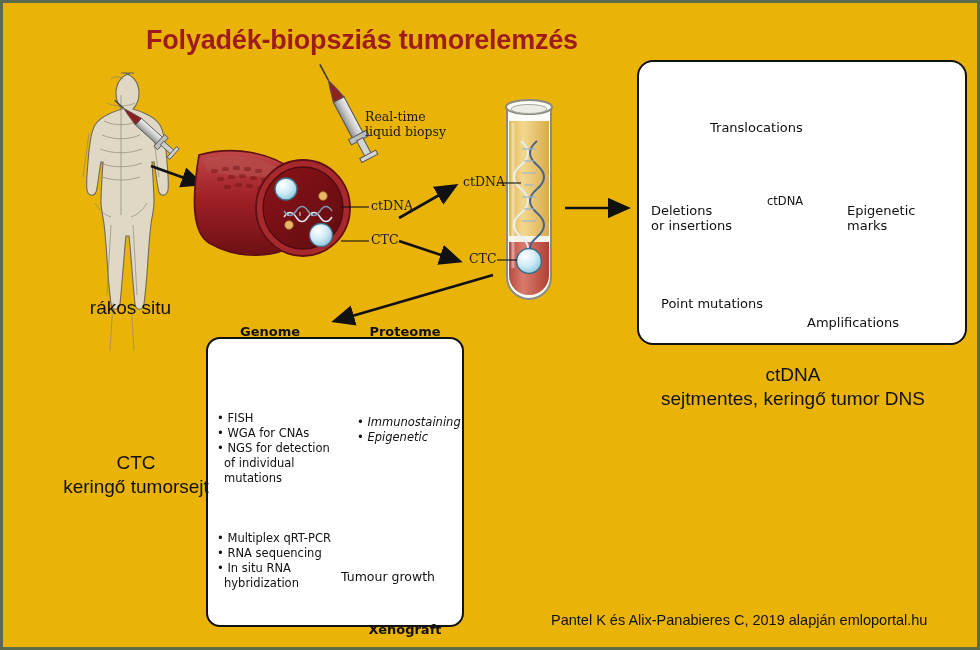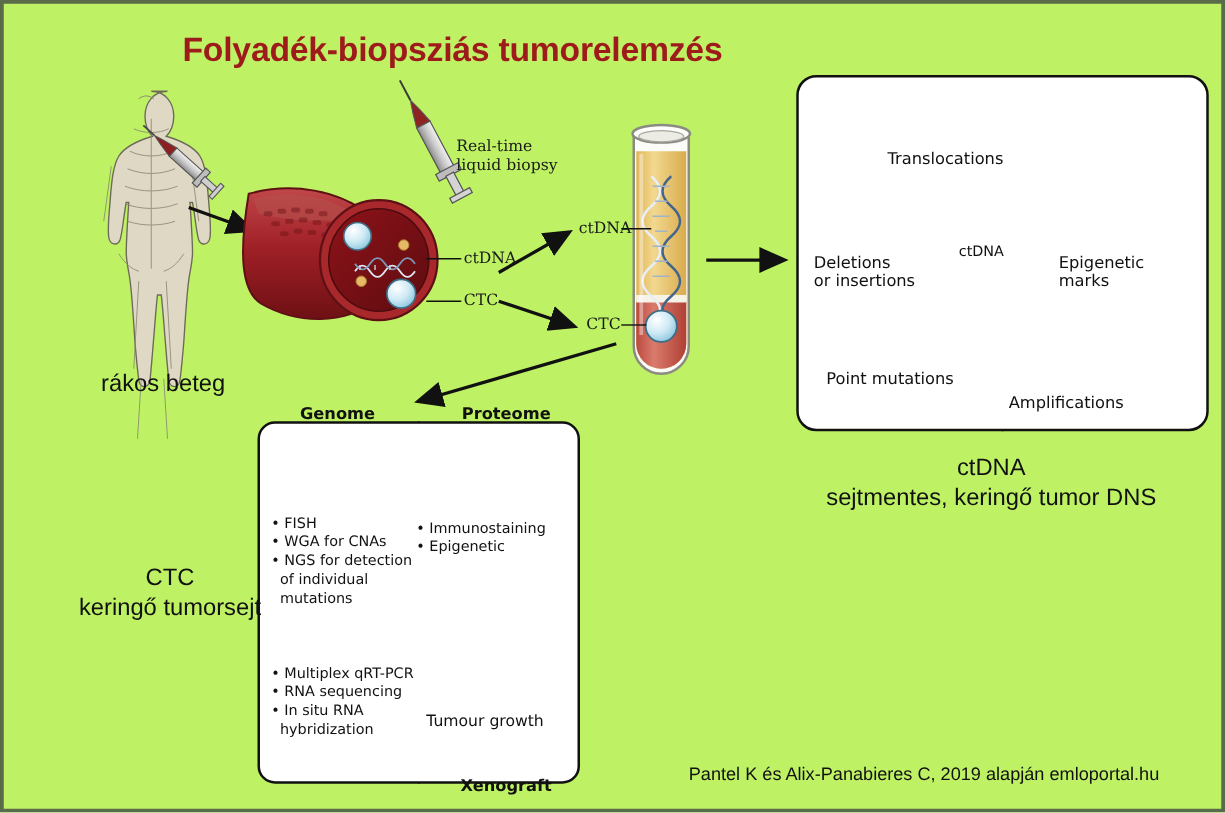--- a/index.html
+++ b/index.html
@@ -1,21 +1,21 @@
 <!DOCTYPE html>
 <html><head>
 <meta charset="utf-8">
 <style>
   html,body{margin:0;padding:0;background:#fff;}
   body{font-family:"Liberation Sans", sans-serif;}
 
   #page{
     position:relative;
     width:980px;height:650px;
-    background:#bef264;
+    background:#eab308;
     border:3px solid #5a6b4a;
     box-sizing:border-box;
     overflow:hidden;
   }
 
   .abs{position:absolute;}
 
   
   #title{
     left:143px;top:22px;
@@ -82,21 +82,21 @@
   .bullets{
     position:absolute;
     font-family:"DejaVu Sans", sans-serif;
     font-size:11.5px;color:#111;line-height:1.3;
   }
   .bullets div{white-space:nowrap;}
   .bullets .ind{padding-left:7px;}
   .bullets .bt::before{content:"\2022\00a0";}
 
   #b-genome{left:214px;top:408px;width:120px;}
-  #b-proteome{left:330px;top:412px;width:125px;}
+  #b-proteome{left:354px;top:412px;width:125px;font-style:italic;}
   #b-transcriptome{left:214px;top:528px;width:130px;}
   #lbl-tumour-growth{
     left:338px;top:566px;
     font-family:"DejaVu Sans", sans-serif;
     font-size:12.5px;color:#111;white-space:nowrap;
   }
 
   svg{display:block;overflow:visible;}
   #art{left:0;top:0;}
 </style>
@@ -536,21 +536,21 @@
 
   <div class="abs fig-label" id="lbl-realtime">
     <div>Real-time</div>
     <div>liquid biopsy</div>
   </div>
   <div class="abs fig-label" id="lbl-vessel-ctdna">ctDNA</div>
   <div class="abs fig-label" id="lbl-vessel-ctc">CTC</div>
   <div class="abs fig-label" id="lbl-tube-ctdna">ctDNA</div>
   <div class="abs fig-label" id="lbl-tube-ctc">CTC</div>
 
-  <div class="abs hu-caption" id="cap-patient">rákos beteg</div>
+  <div class="abs hu-caption" id="cap-patient">rákos situ</div>
 
   <div class="abs hu-caption" id="cap-ctc">
     <div>CTC</div>
     <div>keringő tumorsejt</div>
   </div>
 
   <div class="abs hu-caption" id="cap-ctdna">
     <div>ctDNA</div>
     <div>sejtmentes, keringő tumor DNS</div>
   </div>

